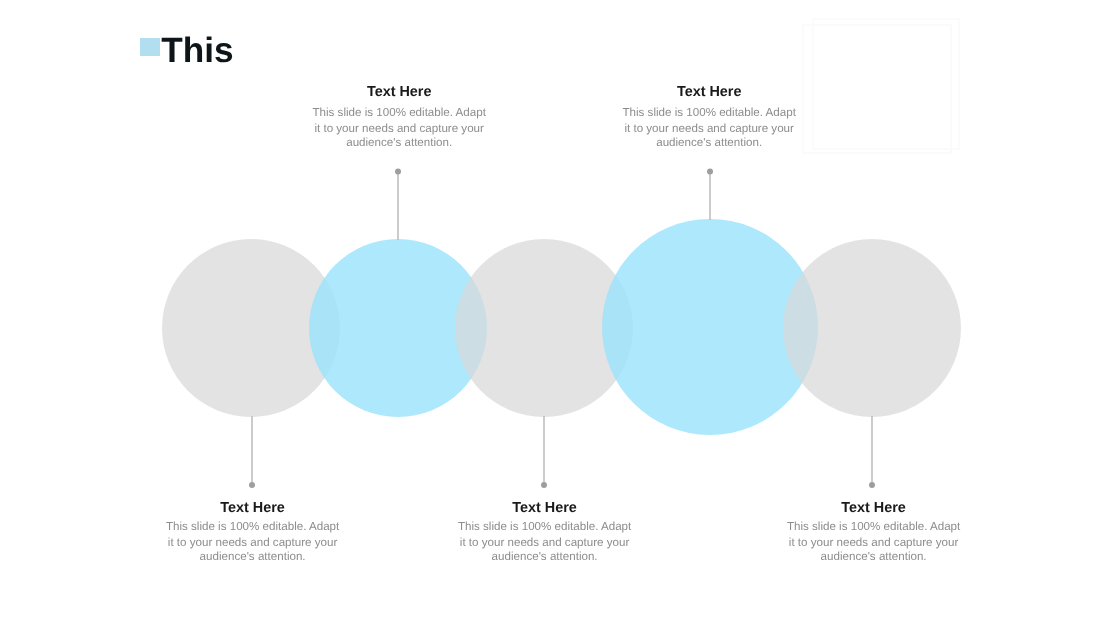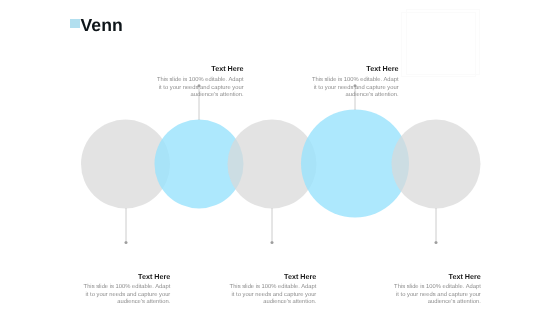--- a/index.html
+++ b/index.html
@@ -3,29 +3,29 @@
 <meta charset="utf-8">
 <style>
   html,body{margin:0;padding:0;}
   body{width:560px;height:315px;background:#fff;font-family:"Liberation Sans",sans-serif;position:relative;overflow:hidden;-webkit-font-smoothing:antialiased;text-rendering:geometricPrecision;}
   .title-bar{position:absolute;left:70.3px;top:18.9px;width:10.2px;height:8.8px;background:#B2DFEF;}
   .title{position:absolute;left:80.6px;top:14.5px;font-size:17.6px;font-weight:bold;color:#0E1519;opacity:0.999;}
   .ph-box{position:absolute;border:0.85px solid #FBFBFB;}
   .ph-a{left:406px;top:9px;width:72.2px;height:63.5px;}
   .ph-b{left:401px;top:11.8px;width:72.5px;height:63.7px;}
   svg.stage{position:absolute;left:0;top:0;}
-  .blk{position:absolute;text-align:right;margin-top:23px;}
+  .blk{position:absolute;text-align:center;}
   .blk .h{font-size:7.2px;font-weight:bold;color:#1A1A1A;margin:0;line-height:8px;}
   .blk .p{font-size:5.8px;color:#8C8C8C;line-height:7.55px;margin:0;}
 </style>
 </head>
 <body>
 
 <div class="title-bar"></div>
-<div class="title">Venn</div>
+<div class="title">This</div>
 <div class="ph-box ph-a"></div>
 <div class="ph-box ph-b"></div>
 
 <svg class="stage" width="560" height="315">
   <circle cx="125.5" cy="164" r="44.5" fill="#D8D8D8" fill-opacity="0.72"></circle>
   <circle cx="199" cy="164" r="44.5" fill="#98E2FC" fill-opacity="0.8"></circle>
   <circle cx="272" cy="164" r="44.5" fill="#D8D8D8" fill-opacity="0.72"></circle>
   <circle cx="355" cy="163.5" r="54" fill="#98E2FC" fill-opacity="0.8"></circle>
   <circle cx="436" cy="164" r="44.5" fill="#D8D8D8" fill-opacity="0.72"></circle>
   <g stroke="#BFBFBF" stroke-width="0.8" fill="none">

